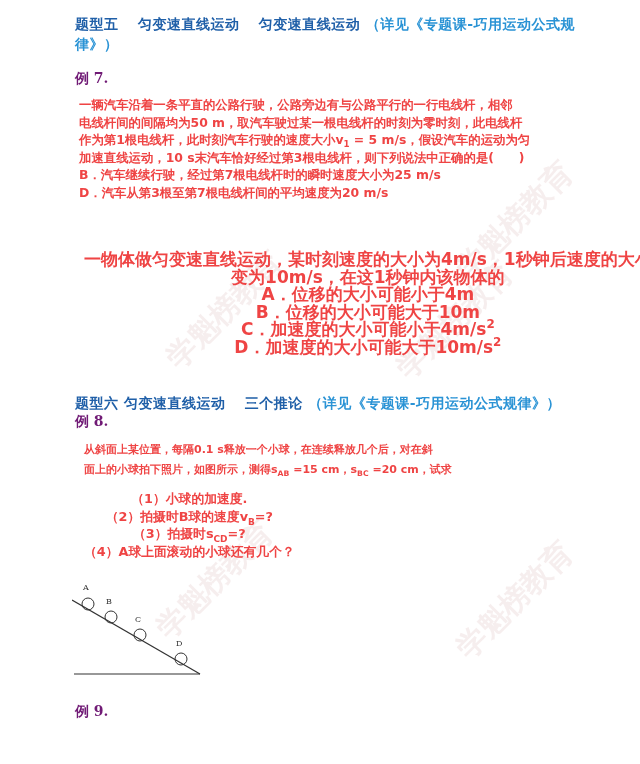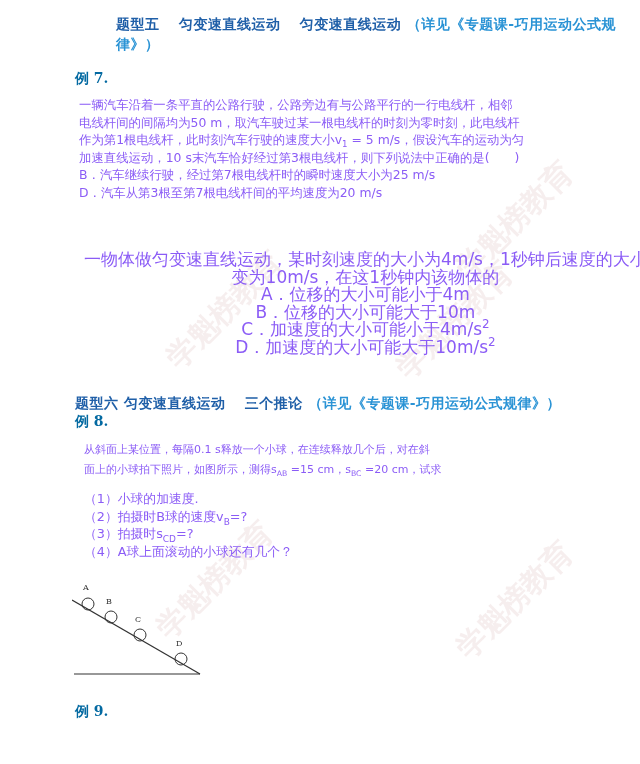--- a/index.html
+++ b/index.html
@@ -26,32 +26,32 @@
       letter-spacing: 0.5px;
     }
     .heading .ref { color: #2a93d5; }
     .heading .gap { display: inline-block; width: 14px; }
     .example-label {
       position: absolute;
       left: 75px;
       font-family: "DejaVu Serif", "Liberation Serif", serif;
       font-weight: bold;
       font-size: 14px;
-      color: #0369a1;
+      color: #701a75;
     }
     .problem {
       position: absolute;
-      font-weight: normal;
-      color: #8b5cf6;
+      font-weight: bold;
+      color: #ef4444;
     }
     .problem .line { display: block; white-space: nowrap; }
     .p1 { left: 79px; top: 96px; font-size: 12.4px; line-height: 17.6px; }
     .p2 { left: 84px; top: 251px; font-size: 17px; line-height: 17.6px; text-align: center; }
     .p3 { left: 84px; top: 440px; font-size: 11px; line-height: 20px; }
-    .p3q { left: 84px; top: 490px; font-size: 12.8px; line-height: 17.6px; }
+    .p3q { left: 84px; top: 490px; font-size: 12.8px; line-height: 17.6px; text-align: center; }
     sub, sup { font-size: 0.7em; line-height: 0; }
     .figure {
       position: absolute;
       left: 72px;
       top: 578px;
       width: 140px;
       height: 104px;
     }
     .watermark {
       position: absolute;
@@ -66,21 +66,21 @@
   </style>
 </head>
 <body>
 
 <div class="watermark" style="left:440px; top:200px;">学魁榜教育</div>
 <div class="watermark" style="left:150px; top:290px;">学魁榜教育</div>
 <div class="watermark" style="left:380px; top:300px;">学魁榜教育</div>
 <div class="watermark" style="left:140px; top:560px;">学魁榜教育</div>
 <div class="watermark" style="left:440px; top:580px;">学魁榜教育</div>
 
-<div class="heading" style="top:14px;margin-left:41px;">
+<div class="heading" style="top:14px;">
   <span>题型五</span><span class="gap"></span>
   <span>匀变速直线运动</span><span class="gap"></span>
   <span>匀变速直线运动</span>
   <span class="ref">（详见《专题课-巧用运动公式规</span><br>
   <span class="ref">律》）</span>
 </div>
 
 <div class="example-label" style="top:70px;">例 7.</div>
 
 <div class="problem p1">

